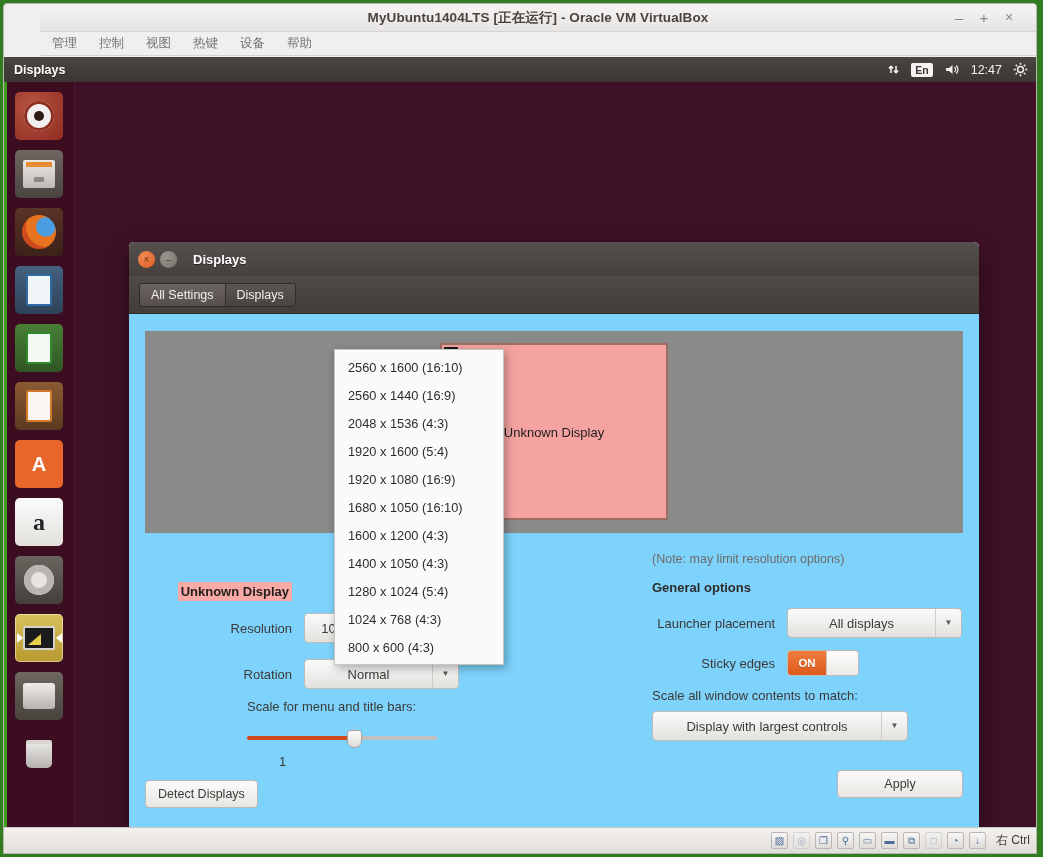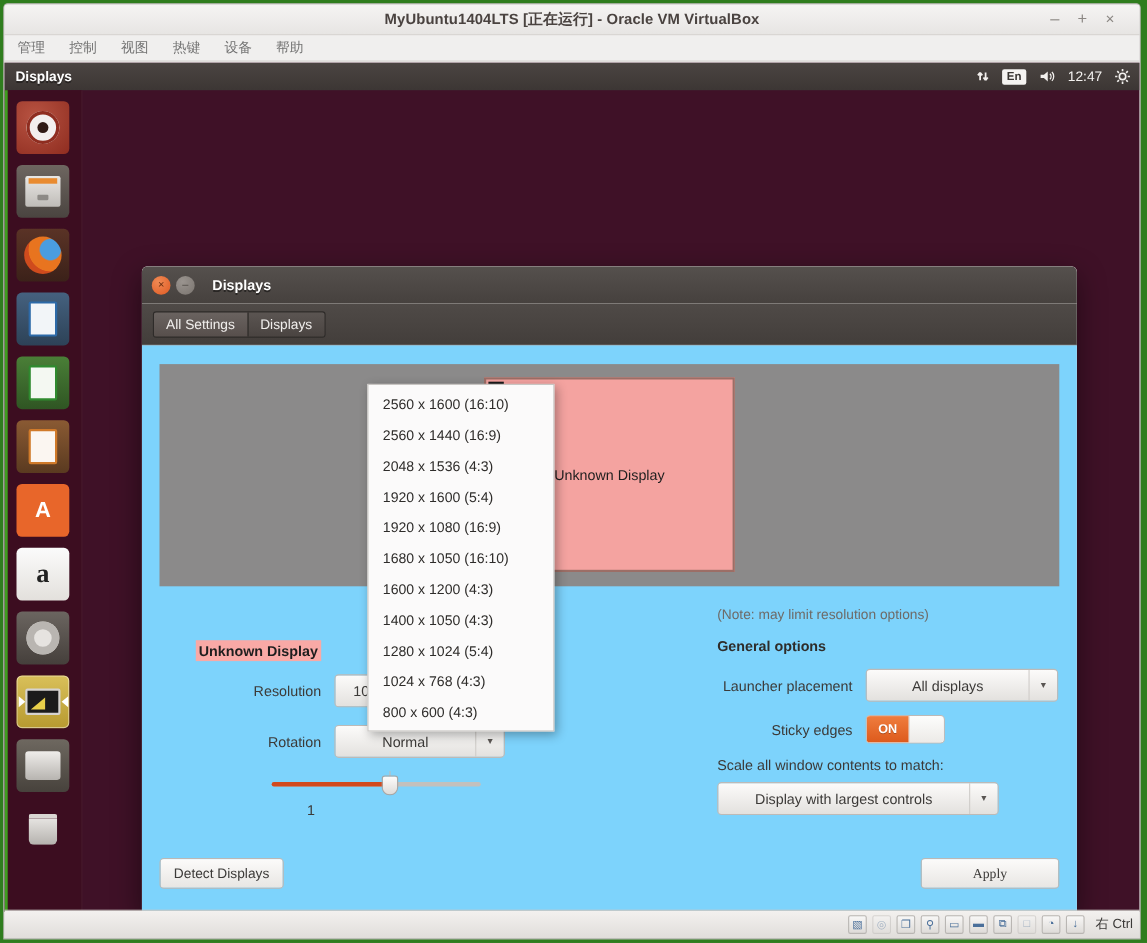--- a/index.html
+++ b/index.html
@@ -17,20 +17,21 @@
     width: 1043px; height: 857px;
     background: linear-gradient(#2f7d1e, #2f7d1e);
   }
   #vbox-frame {
     position: absolute; left: 3px; top: 3px;
     width: 1034px; height: 851px;
     background: #f0efee;
     border: 1px solid #b8b5b2;
     border-radius: 4px 4px 0 0;
     overflow: hidden;
+    padding-left: 36px;
   }
   
   #vbox-titlebar {
     position: relative;
     height: 28px;
     background: linear-gradient(#f5f4f3, #e7e5e3);
     border-bottom: 1px solid #d6d3d0;
   }
   #vbox-title {
     position: absolute; left: 0; right: 0; top: 5px;
@@ -319,21 +320,21 @@
     height: 28px; min-width: 84px;
     background: linear-gradient(#fcfbfa,#e8e6e3);
     border: 1px solid #bbb8b5;
     border-radius: 4px;
     font-size: 12.5px; color: #3c3a38;
     display: inline-flex; align-items: center; justify-content: center;
     padding: 0 12px;
     cursor: pointer;
   }
   #detect-btn { position: absolute; left: 16px; bottom: 22px; }
-  #apply-btn { position: absolute; right: 16px; bottom: 22px; min-width: 126px; font-family: Liberation Serif, serif; }
+  #apply-btn { position: absolute; right: 16px; bottom: 32px; min-width: 126px; }
 
   
   #res-dropdown {
     position: absolute;
     left: 330px; top: 292px;
     width: 170px;
     background: #fbfafa;
     border: 1px solid #c8c5c2;
     box-shadow: 2px 3px 9px rgba(0,0,0,.32);
     padding: 3px 0;
@@ -514,20 +515,21 @@
             </div>
 
             <div class="form-row" style="margin-top:16px;">
               <div class="form-label">Rotation</div>
               <div class="combo" style="width:155px;justify-content:space-between;">
                 <div class="combo-text">Normal</div>
                 <div class="combo-arrow">▼</div>
               </div>
             </div>
 
+            <div id="slider-label">Scale for menu and title bars:</div>
             <div id="slider-wrap">
               <div id="slider-track"></div>
               <div id="slider-fill"></div>
               <div id="slider-tick"></div>
               <div id="slider-handle"></div>
             </div>
             <div id="slider-value">1</div>
           </div>
 
           <div id="right-col">

